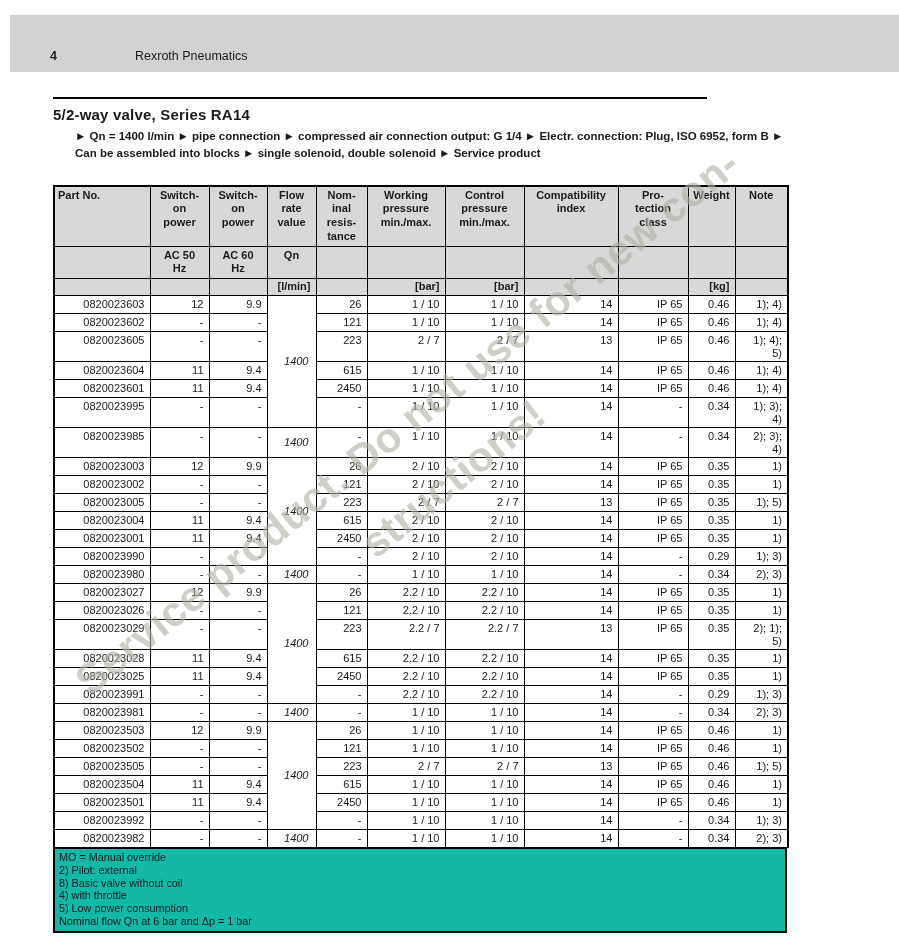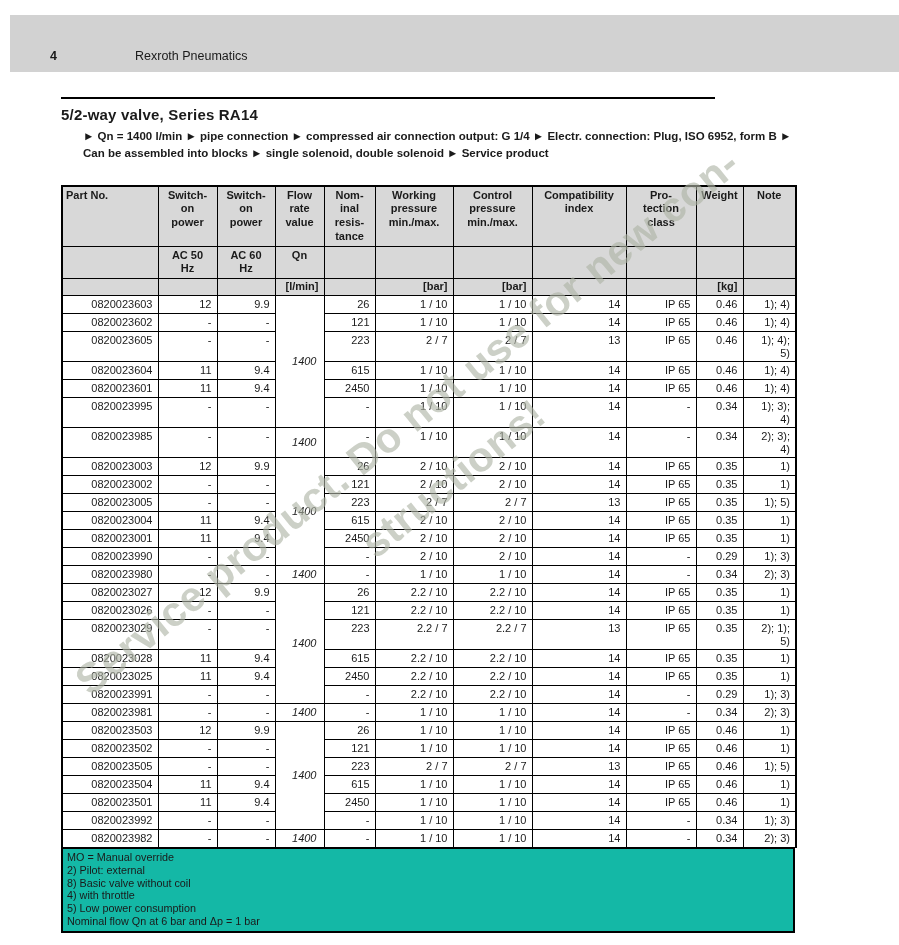--- a/index.html
+++ b/index.html
@@ -8,21 +8,21 @@
   .page { position:relative; width:899px; height:945px; background:#fff; }
 
   
   .top-band { position:absolute; left:10px; top:15px; width:889px; height:57px;
               background:var(--band,#d2d2d2); display:flex; align-items:flex-end;
               padding:0 0 9px 40px; }
   .page-num { font-size:12.5px; font-weight:bold; width:85px; }
   .brand { font-size:12.5px; }
 
   
-  .content { position:absolute; left:61px; top:97px; width:654px; }
+  .content { position:absolute; left:53px; top:97px; width:654px; }
   .top-rule { border-top:2px solid #000; height:0; margin-bottom:7px; }
   h1 { font-size:15px; font-weight:bold; letter-spacing:.2px; margin-bottom:5px; }
   .features { font-size:11.5px; font-weight:bold; line-height:1.5; width:720px;margin-left:22px; }
 
   
   table.spec { border-collapse:collapse; table-layout:fixed; width:734px; margin-top:22px;
                border:2px solid #000; border-bottom:none; }
   table.spec td { border:1px solid #000; font-size:11px; overflow:hidden; }
   thead td { background:var(--headbg,#d8d8d8); font-weight:bold; text-align:center;
              vertical-align:top; white-space:pre-line; padding:2px 3px; line-height:1.25; }

